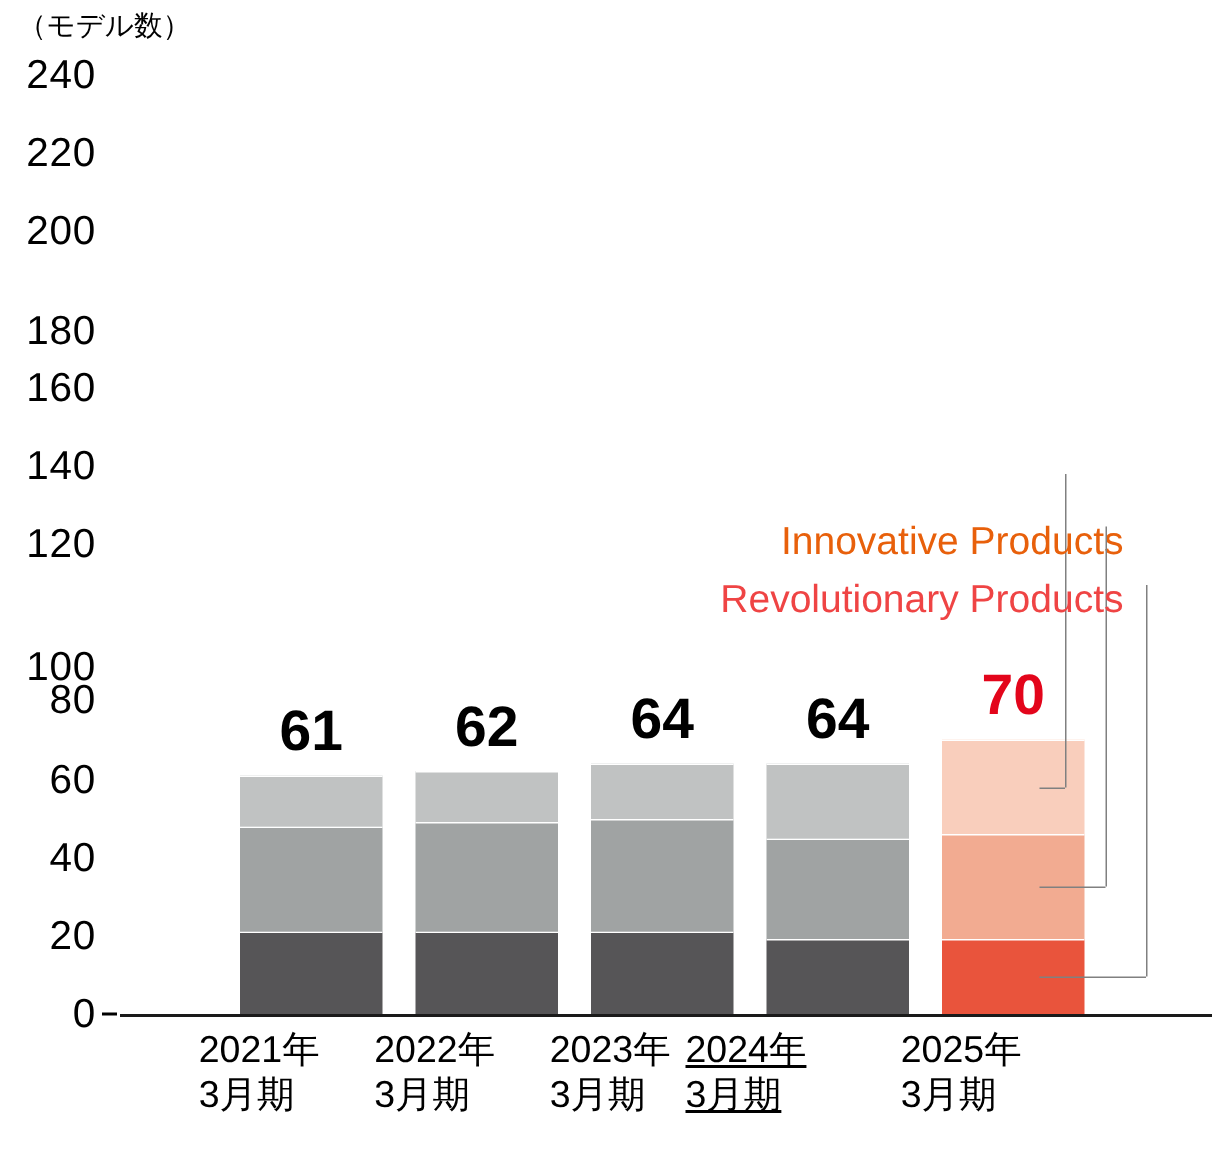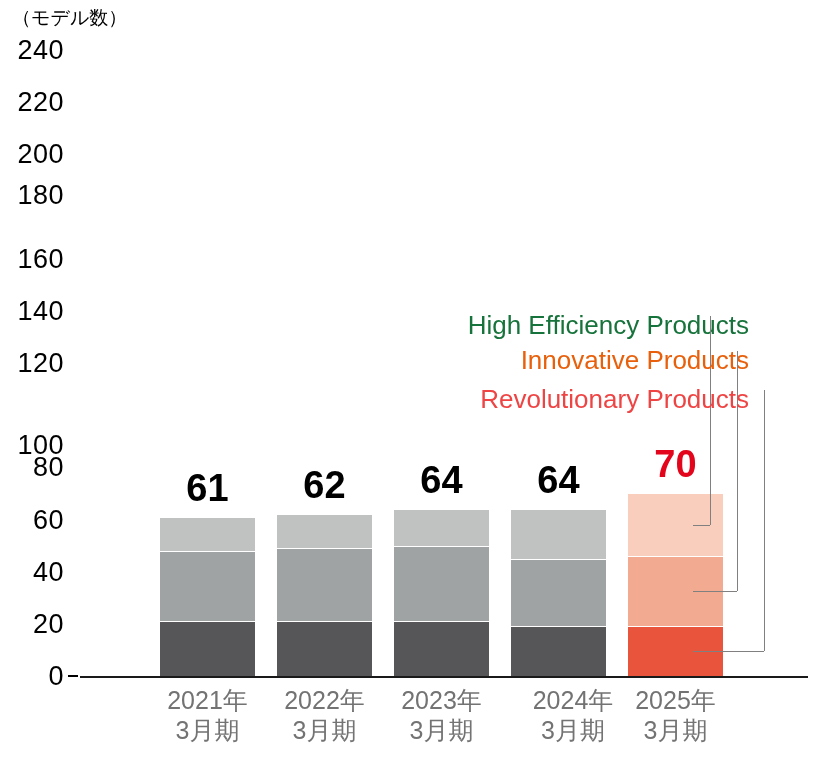--- a/index.html
+++ b/index.html
@@ -100,24 +100,23 @@
     font-size: 38px;
     font-weight: bold;
     line-height: 1;
     color: #000;
   }
   .bar-total.highlight { color: #E3051B; }
 
   .x-label {
     position: absolute;
     width: 150px;
-    text-align: center;
     font-size: 25px;
     line-height: 1.18;
-    color: #737373;
+    color: #000000;
   }
   .x-label span { display: block; }
 
   
   .legend-label {
     position: absolute;
     text-align: right;
     font-size: 26px;
     line-height: 1;
     white-space: nowrap;
@@ -139,21 +138,21 @@
   <div class="y-axis" id="y-axis">
       <div class="y-tick" style="top: 676px;">0</div>
       <div class="y-tick" style="top: 623.833px;">20</div>
       <div class="y-tick" style="top: 571.667px;">40</div>
       <div class="y-tick" style="top: 519.5px;">60</div>
       <div class="y-tick" style="top: 467.333px; margin-left: 16px;">80</div>
       <div class="y-tick" style="top: 415.167px; margin-top: 30px;">100</div>
       <div class="y-tick" style="top: 363px;">120</div>
       <div class="y-tick" style="top: 310.833px;">140</div>
       <div class="y-tick" style="top: 258.667px;">160</div>
-      <div class="y-tick" style="top: 195px;">180</div>
+      <div class="y-tick" style="top: 221px;">180</div>
       <div class="y-tick" style="top: 154.333px; text-align: right;">200</div>
       <div class="y-tick" style="top: 102.167px;">220</div>
       <div class="y-tick" style="top: 50px;">240</div>
       <div class="y-tick-mark" style="top: 676px;"></div>
     </div>
 
   <div class="plot" id="plot">
     <div class="baseline" id="baseline" style="top: 676px;"></div>
   </div>
 
@@ -194,37 +193,36 @@
       <span>3月期</span>
     </div>
     <div class="bar-group" style="left: 511px; width: 95px; bottom: 90px; height: 626px;">
       <div class="bar-stack">
         <div class="seg bottom-seg" style="height: 49.5583px; bottom: 0px; background: rgb(86, 85, 87);"></div>
         <div class="seg" style="height: 67.8167px; bottom: 49.5583px; background: rgb(160, 163, 163);"></div>
         <div class="seg" style="height: 49.5583px; bottom: 117.375px; background: rgb(192, 194, 194);"></div>
       </div>
     </div>
     <div class="bar-total" style="left: 488.5px; top: 461.067px; color: rgb(0, 0, 0);">64</div>
-    <div class="x-label" style="left: 498px; top: 686px;">
+    <div class="x-label" style="left: 457px; top: 686px; text-decoration: underline;">
       <span>2024年</span>
       <span>3月期</span>
     </div>
     <div class="bar-group" style="left: 628px; width: 95px; bottom: 90px; height: 626px;">
       <div class="bar-stack">
         <div class="seg bottom-seg" style="height: 49.5583px; bottom: 0px; background: rgb(233, 84, 60);"></div>
         <div class="seg" style="height: 70.425px; bottom: 49.5583px; background: rgb(242, 171, 145);"></div>
         <div class="seg" style="height: 62.6px; bottom: 119.983px; background: rgb(249, 206, 188);"></div>
       </div>
     </div>
     <div class="bar-total highlight" style="left: 605.5px; top: 445.417px; color: rgb(227, 5, 27);">70</div>
     <div class="x-label" style="left: 600.5px; top: 686px;">
       <span>2025年</span>
       <span>3月期</span>
     </div>
-    <div class="legend-label" style="right: 59px; top: 312px; color: rgb(22, 115, 59);">High Efficiency Products</div>
     <div class="leader" style="left: 710px; top: 316px; height: 208.717px; border-left-width: 1.5px;"></div>
     <div class="leader" style="left: 693px; top: 524.717px; width: 17px; border-top-width: 1.5px;"></div>
     <div class="legend-label" style="right: 59px; top: 347px; color: rgb(232, 96, 11);">Innovative Products</div>
     <div class="leader" style="left: 737px; top: 351px; height: 240.229px; border-left-width: 1.5px;"></div>
     <div class="leader" style="left: 693px; top: 591.229px; width: 44px; border-top-width: 1.5px;"></div>
     <div class="legend-label" style="right: 59px; top: 386px; color: #ef4444;">Revolutionary Products</div>
     <div class="leader" style="left: 764px; top: 390px; height: 261.221px; border-left-width: 1.5px;"></div>
     <div class="leader" style="left: 693px; top: 651.221px; width: 71px; border-top-width: 1.5px;"></div>
   </div>
 

